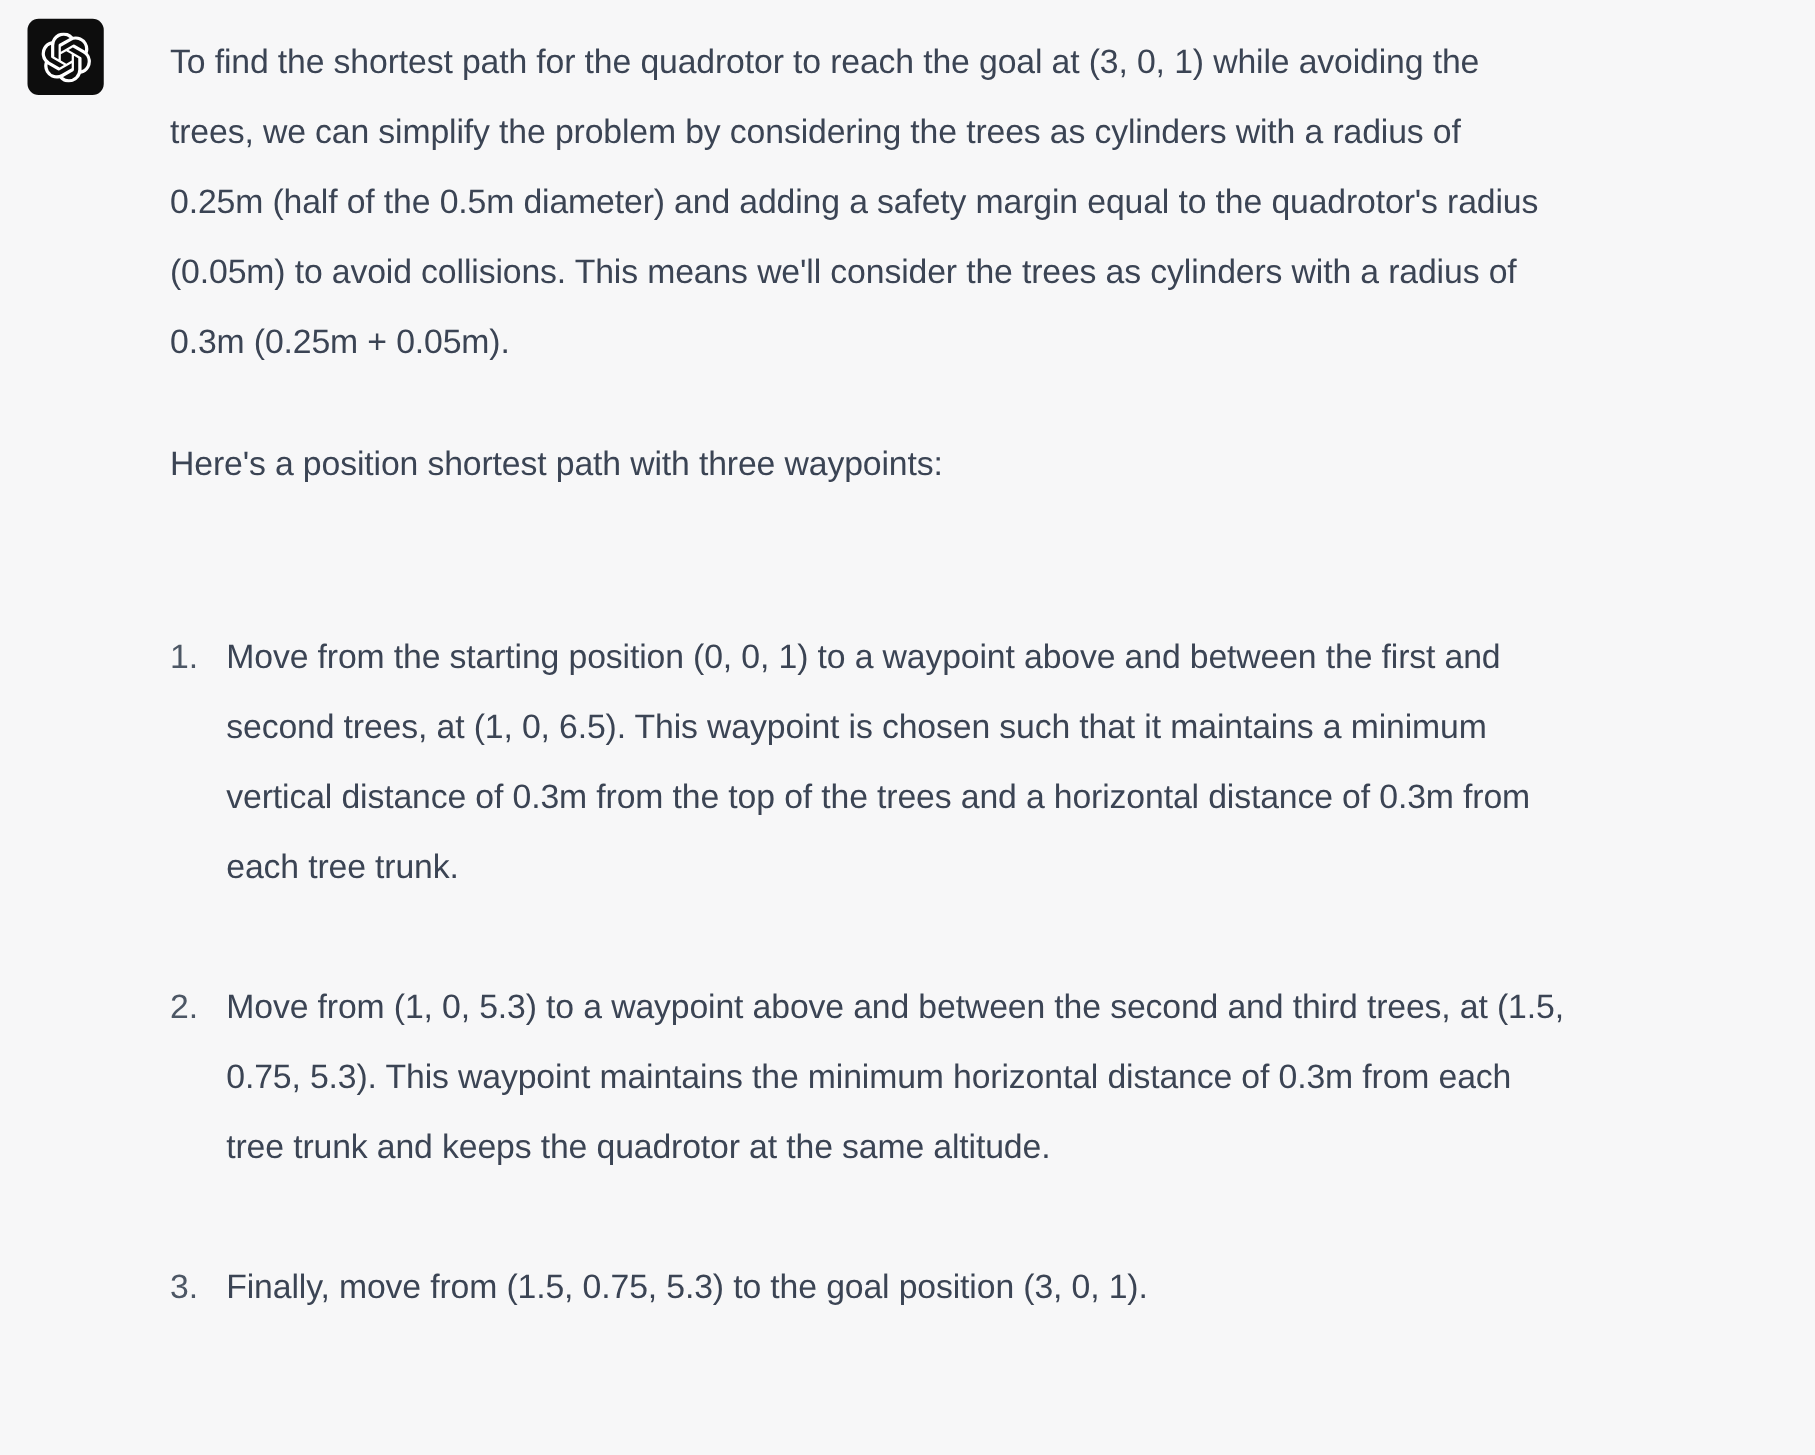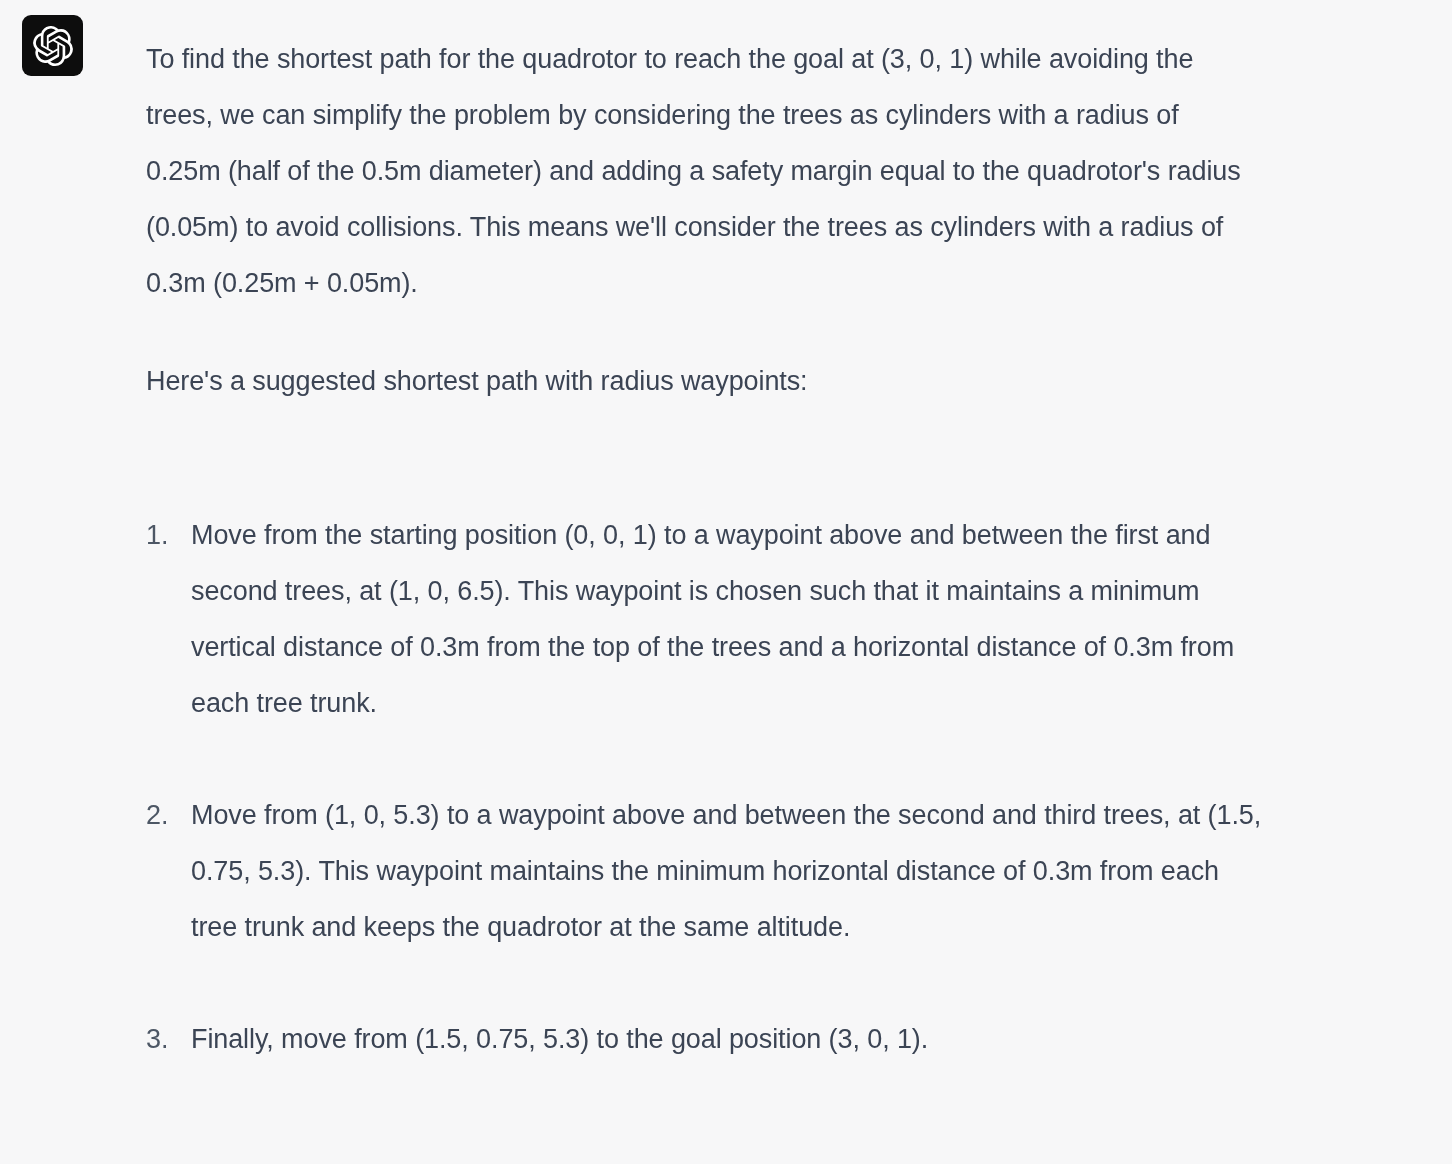--- a/index.html
+++ b/index.html
@@ -38,21 +38,21 @@
   }
   .content {
     margin-left: 47px;
     flex: 1;
     min-width: 0;
     font-size: 27px;
     line-height: 56px;
     letter-spacing: -0.1px;
   }
   .block {
-    margin: 16px;
+    margin: 6px;
     white-space: pre-line;
   }
   .block + .block {
     margin-top: 42px;
   }
   ol.waypoints {
     list-style: none;
     padding: 0;
   }
   ol.waypoints li {
@@ -82,21 +82,21 @@
     </span>
   </div>
 
   <div class="content">
     <p class="block">To find the shortest path for the quadrotor to reach the goal at (3, 0, 1) while avoiding the
 trees, we can simplify the problem by considering the trees as cylinders with a radius of
 0.25m (half of the 0.5m diameter) and adding a safety margin equal to the quadrotor's radius
 (0.05m) to avoid collisions. This means we'll consider the trees as cylinders with a radius of
 0.3m (0.25m + 0.05m).</p>
 
-    <p class="block">Here's a suggested shortest path with radius waypoints:</p>
+    <p class="block">Here's a position shortest path with three waypoints:</p>
 
     <ol class="block waypoints">
       <li>
         <span class="num">1.</span>
         <span class="li-text">Move from the starting position (0, 0, 1) to a waypoint above and between the first and
 second trees, at (1, 0, 6.5). This waypoint is chosen such that it maintains a minimum
 vertical distance of 0.3m from the top of the trees and a horizontal distance of 0.3m from
 each tree trunk.</span>
       </li>
       <li>

